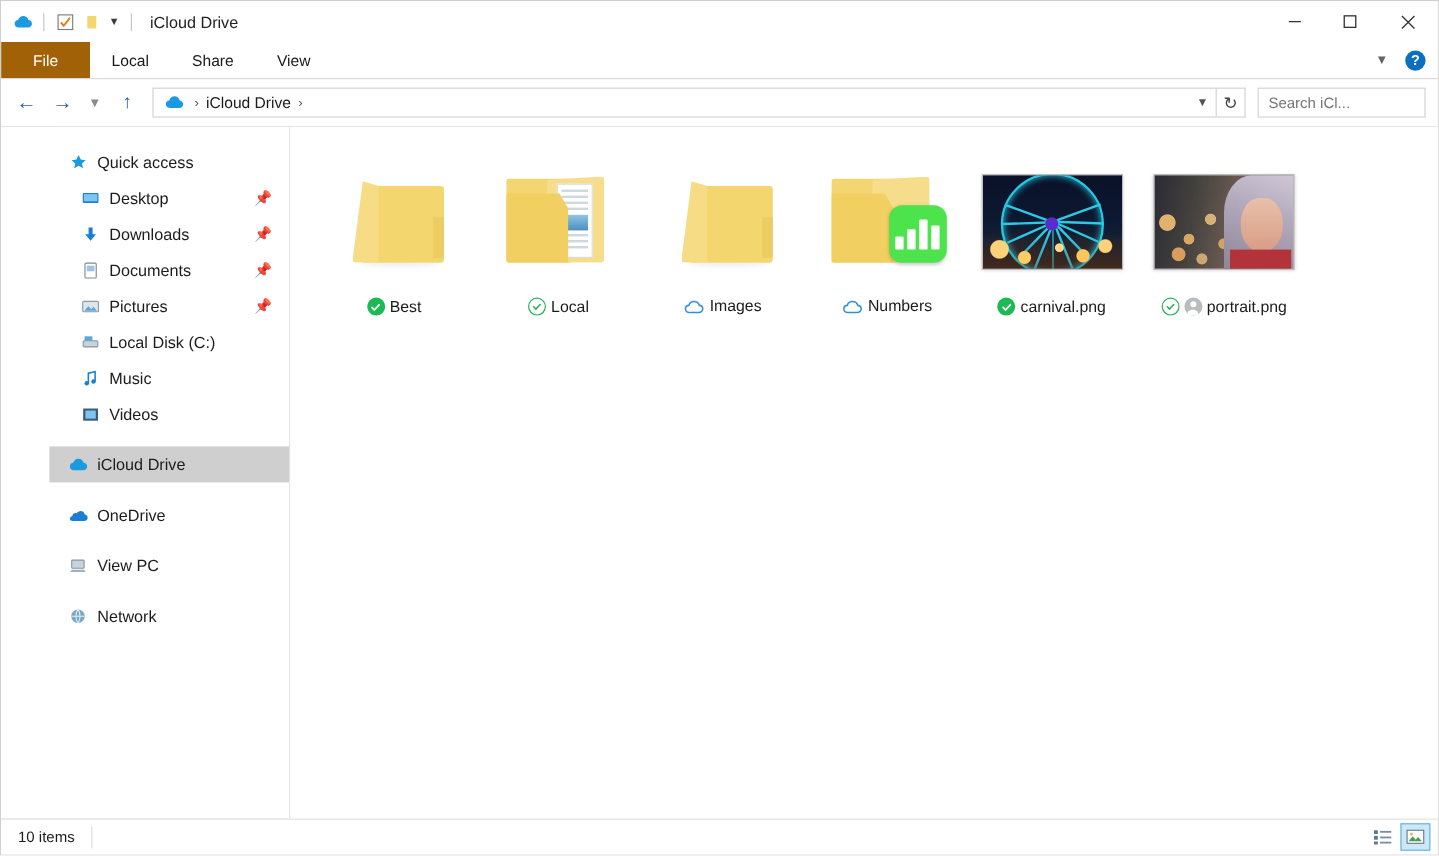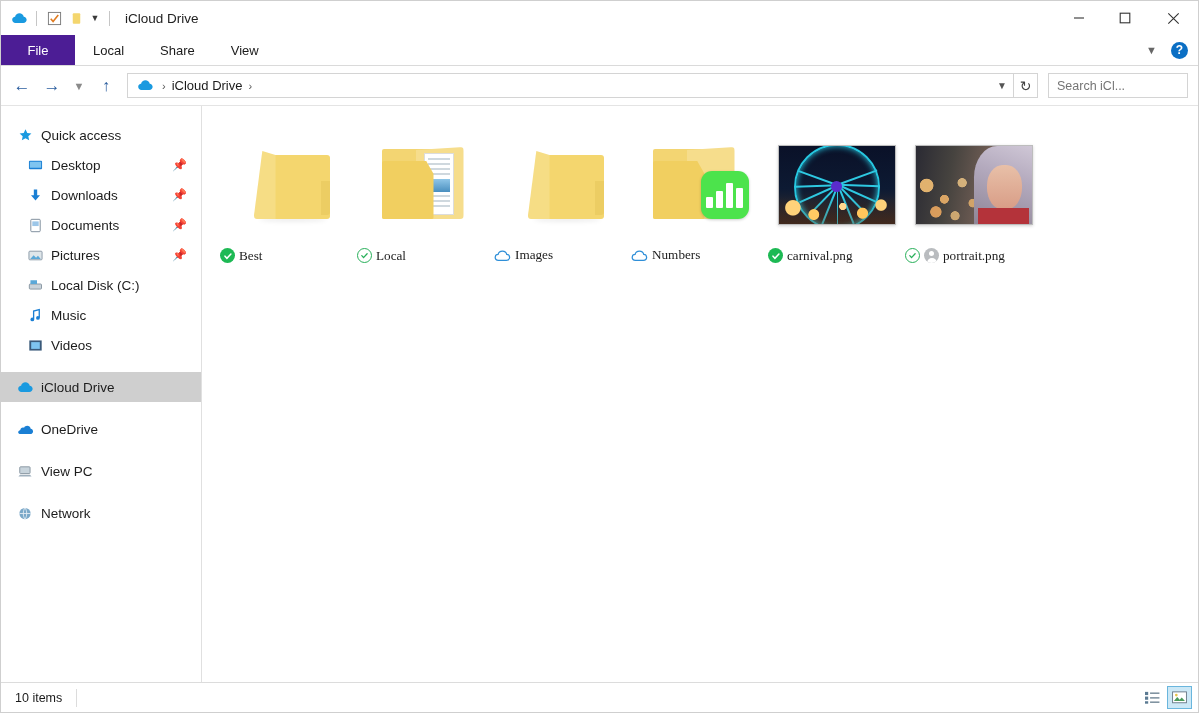--- a/index.html
+++ b/index.html
@@ -53,21 +53,21 @@
     background: #ffffff;
     border-bottom: 1px solid #dadada;
     position: relative;
   }
   .tab {
     display: flex; align-items: center; justify-content: center;
     font-size: 13px; color: #1b1b1b;
     padding: 0 18px;
   }
   .tab.file {
-    background: #4c1d95; color: #ffffff;
+    background: #a16207; color: #ffffff;
     width: 74px; padding: 0; font-weight: normal;
   }
   .ribbon-right {
     margin-left: auto; display: flex; align-items: center;
     padding-right: 10px; gap: 10px;
   }
   .ribbon-chev { font-size: 11px; color: #666; padding: 0 4px; }
   .help-btn {
     width: 17px; height: 17px; border-radius: 50%;
     background: #0b6fc4; color: #fff;
@@ -129,20 +129,21 @@
     background: #ffffff;
   }
 
   
   .sidebar {
     width: 201px; flex: 0 0 201px;
     background: #ffffff;
     border-right: 1px solid #e0e0e0;
     padding-top: 14px;
     overflow: hidden;
+    margin-left: 40px;
   }
   .nav-item {
     height: 30px; display: flex; align-items: center;
     padding-left: 22px; font-size: 13.5px; color: #1c1c1c;
     position: relative;
   }
   .nav-item.root { padding-left: 12px; }
   .nav-item.gap { margin-top: 12px; }
   .nav-item.selected { background: #cfcfcf; }
   .nav-ico {
@@ -164,21 +165,21 @@
     overflow: hidden;
   }
   .grid {
     display: flex; flex-wrap: wrap;
     align-content: flex-start;
     width: 960px;
   }
   .tile {
     width: 137px; height: 172px;
     display: flex; flex-direction: column;
-    font-family: Liberation Serif, serif;
+    align-items: center;
   }
   .thumb {
     height: 126px; width: 137px;
     display: flex; align-items: center; justify-content: center;
     position: relative;
   }
   .caption {
     display: flex; align-items: center; gap: 4px;
     font-size: 13.2px; color: #1b1b1b;
     white-space: nowrap;

